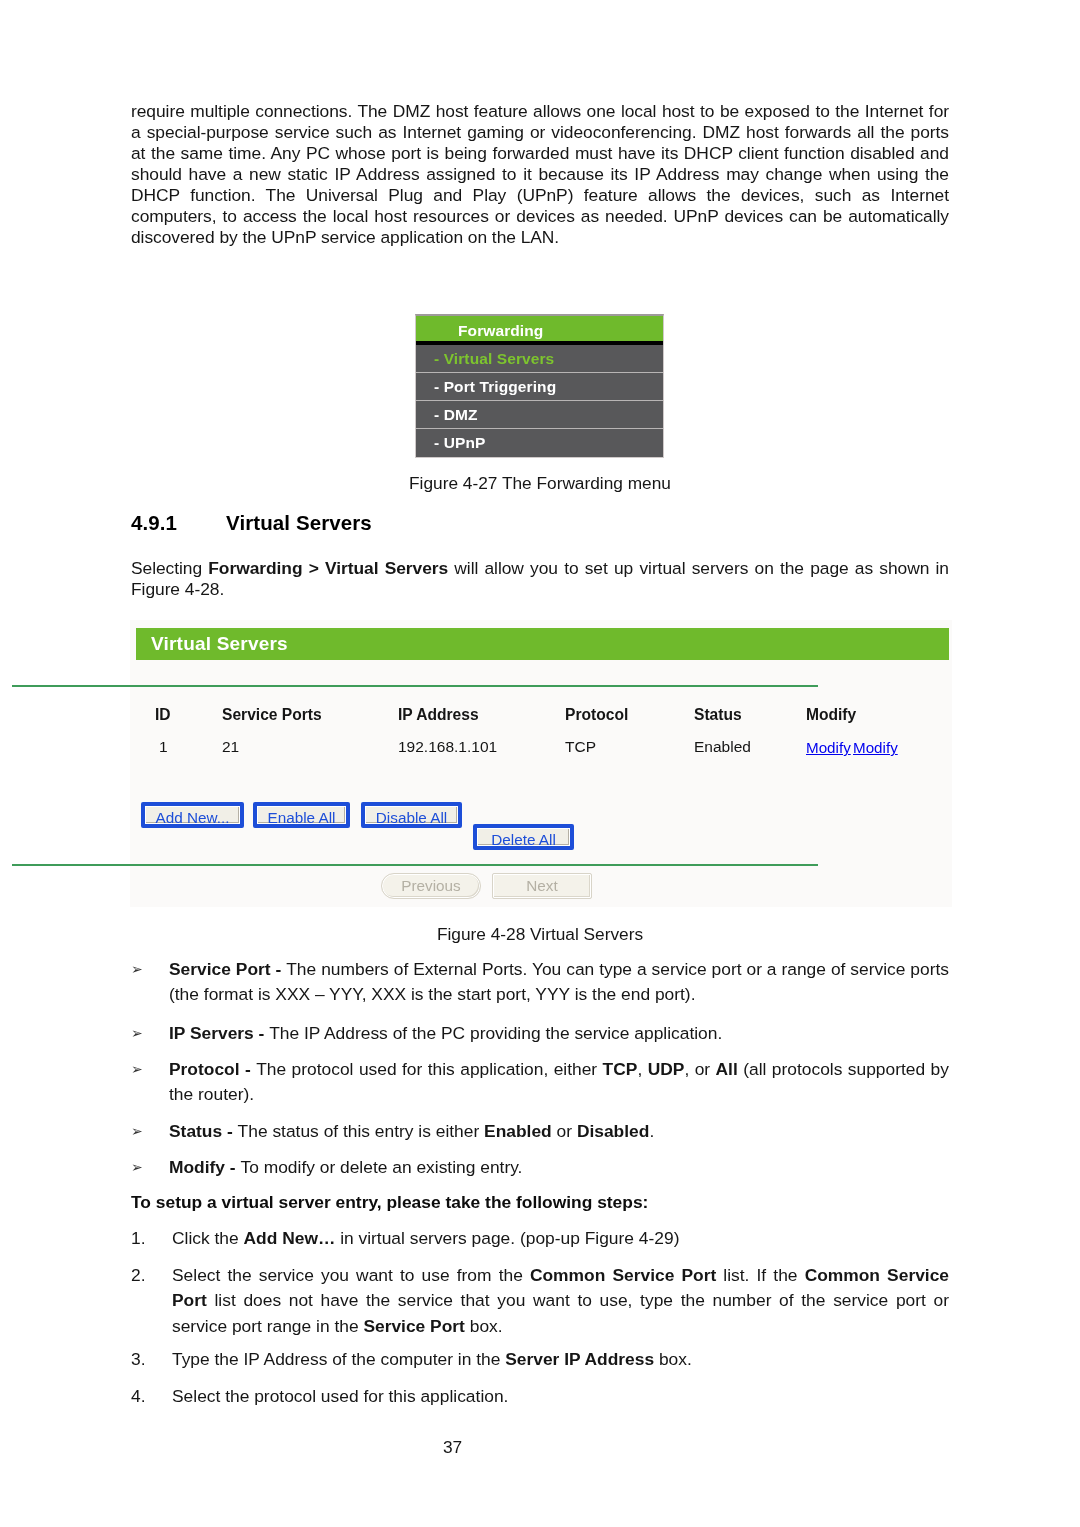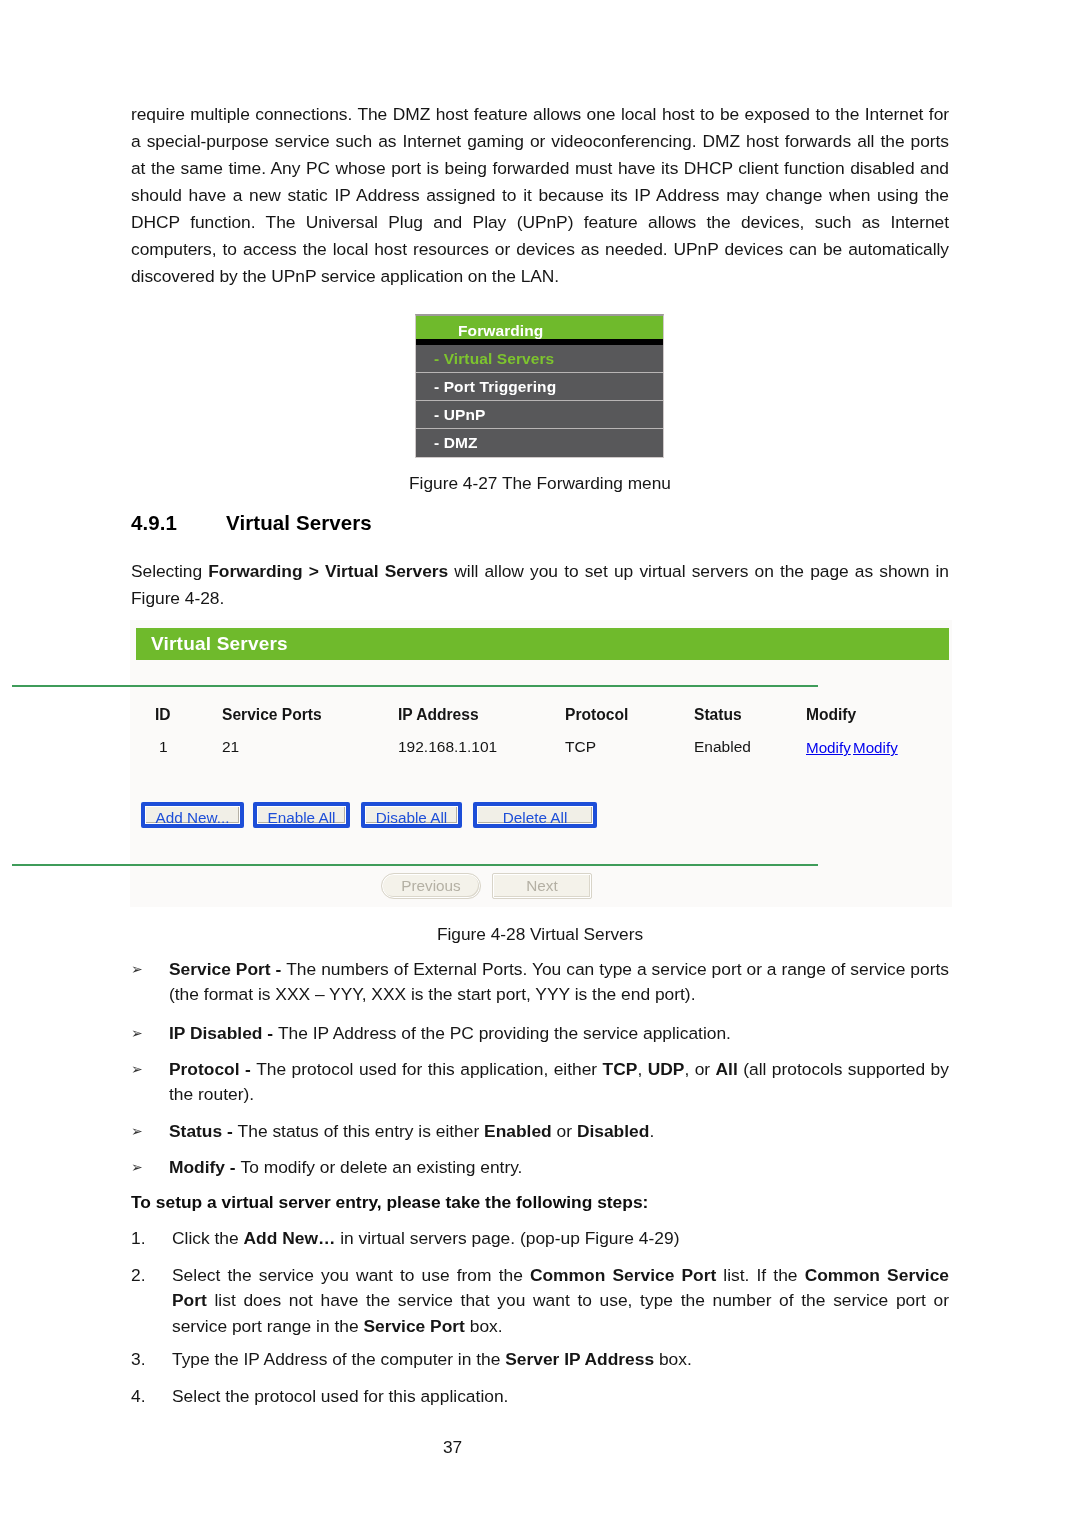--- a/index.html
+++ b/index.html
@@ -20,21 +20,21 @@
     position: absolute;
     left: 0; top: 0;
     width: 1080px;
     height: 1527px;
   }
 
   
   .para {
     position: absolute;
     font-size: 17.4px;
-    line-height: 27px;
+    line-height: 21px;
     text-align: justify;
     color: #161616;
     letter-spacing: -0.05px;
   }
   .para b { font-weight: bold; }
 
   
   #intro-para {
     left: 131px;
     top: 101px;
@@ -60,21 +60,21 @@
     font-weight: bold;
     padding-left: 18px;
     letter-spacing: 0.1px;
     white-space: nowrap;
   }
   .menu-row.head {
     background: #6fba2c;
     color: #ffffff;
     height: 29px;
     line-height: 29px;
-    border-bottom: 6px solid #000000;
+    border-bottom: 4px solid #000000;
     padding-left: 42px;
   }
   .menu-row.item {
     background: #58585a;
     color: #ffffff;
     border-bottom: 1px solid #b8b5b5;
   }
   .menu-row.item:last-child { border-bottom: none; }
   .menu-row.item.selected { color: #7dc42e; }
 
@@ -250,22 +250,22 @@
 <body>
 
 <div class="page">
 
   <div class="para" id="intro-para">require multiple connections. The DMZ host feature allows one local host to be exposed to the Internet for a special-purpose service such as Internet gaming or videoconferencing. DMZ host forwards all the ports at the same time. Any PC whose port is being forwarded must have its DHCP client function disabled and should have a new static IP Address assigned to it because its IP Address may change when using the DHCP function. The Universal Plug and Play (UPnP) feature allows the devices, such as Internet computers, to access the local host resources or devices as needed. UPnP devices can be automatically discovered by the UPnP service application on the LAN.</div>
 
   <div id="forwarding-menu">
     <div class="menu-row head">Forwarding</div>
     <div class="menu-row item selected">- Virtual Servers</div>
     <div class="menu-row item">- Port Triggering</div>
+    <div class="menu-row item">- DMZ</div>
     <div class="menu-row item">- UPnP</div>
-    <div class="menu-row item">- DMZ</div>
   </div>
 
   <div class="caption" id="caption-427">Figure 4-27 The Forwarding menu</div>
 
   <div id="section-heading">
     <span class="num">4.9.1</span><span>Virtual Servers</span>
   </div>
 
   <div class="para" id="selecting-para">
     <span>Selecting </span><b>Forwarding &gt; Virtual Servers</b><span> will allow you to set up virtual servers on the page as shown in Figure 4-28.</span>
@@ -289,35 +289,35 @@
   <div class="vs-cell" style="left:222px; top:738px;">21</div>
   <div class="vs-cell" style="left:398px; top:738px;">192.168.1.101</div>
   <div class="vs-cell" style="left:565px; top:738px;">TCP</div>
   <div class="vs-cell" style="left:694px; top:738px;">Enabled</div>
   <div class="vs-cell vs-link" style="left:806px; top:739px;">Modify</div>
   <div class="vs-cell vs-link" style="left:853px; top:739px;">Modify</div>
 
   <div class="xp-btn" style="left:141px; top:802px; width:103px;">Add New...</div>
   <div class="xp-btn" style="left:253px; top:802px; width:97px;">Enable All</div>
   <div class="xp-btn" style="left:361px; top:802px; width:101px;">Disable All</div>
-  <div class="xp-btn" style="left:473px; top:802px; width:124px;">Delete All</div>
+  <div class="xp-btn" style="left:473px; top:824px; width:101px;">Delete All</div>
 
   <div class="xp-btn disabled" style="left:381px; top:873px; width:100px;border-radius:13px;">Previous</div>
   <div class="xp-btn disabled" style="left:492px; top:873px; width:100px;">Next</div>
 
   <div class="caption" id="caption-428">Figure 4-28 Virtual Servers</div>
 
   <div class="bullet" style="top:957px;">
     <span class="mark">➢</span>
     <span class="txt"><b>Service Port - </b><span>The numbers of External Ports. You can type a service port or a range of service ports (the format is XXX – YYY, XXX is the start port, YYY is the end port).</span></span>
   </div>
 
   <div class="bullet" style="top:1021px;">
     <span class="mark">➢</span>
-    <span class="txt"><b>IP Disabled - </b><span>The IP Address of the PC providing the service application.</span></span>
+    <span class="txt"><b>IP Servers - </b><span>The IP Address of the PC providing the service application.</span></span>
   </div>
 
   <div class="bullet" style="top:1057px;">
     <span class="mark">➢</span>
     <span class="txt"><b>Protocol - </b><span>The protocol used for this application, either <b>TCP</b>, <b>UDP</b>, or <b>All</b> (all protocols supported by the router).</span></span>
   </div>
 
   <div class="bullet" style="top:1119px;">
     <span class="mark">➢</span>
     <span class="txt"><b>Status - </b><span>The status of this entry is either <b>Enabled</b> or <b>Disabled</b>.</span></span>

